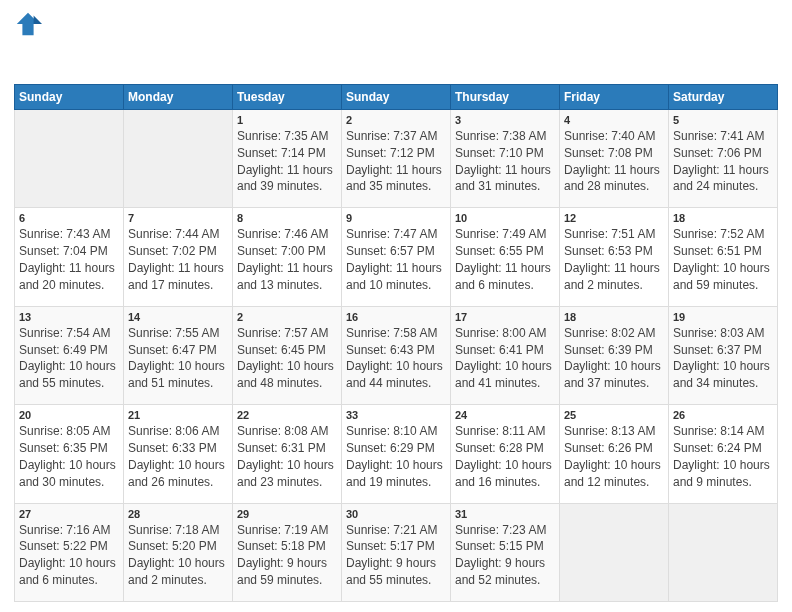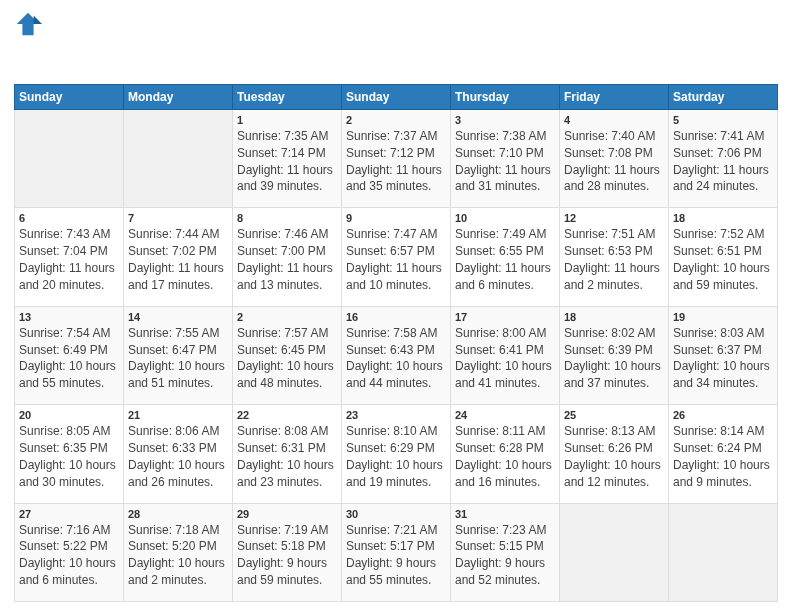--- a/index.html
+++ b/index.html
@@ -226,21 +226,21 @@
           </td>
           <td>
             <span class="day-number">21</span>
             <div class="day-info">Sunrise: 8:06 AM<br>Sunset: 6:33 PM<br>Daylight: 10 hours and 26 minutes.</div>
           </td>
           <td>
             <span class="day-number">22</span>
             <div class="day-info">Sunrise: 8:08 AM<br>Sunset: 6:31 PM<br>Daylight: 10 hours and 23 minutes.</div>
           </td>
           <td>
-            <span class="day-number">23</span>
+            <span class="day-number">33</span>
             <div class="day-info">Sunrise: 8:10 AM<br>Sunset: 6:29 PM<br>Daylight: 10 hours and 19 minutes.</div>
           </td>
           <td>
             <span class="day-number">24</span>
             <div class="day-info">Sunrise: 8:11 AM<br>Sunset: 6:28 PM<br>Daylight: 10 hours and 16 minutes.</div>
           </td>
           <td>
             <span class="day-number">25</span>
             <div class="day-info">Sunrise: 8:13 AM<br>Sunset: 6:26 PM<br>Daylight: 10 hours and 12 minutes.</div>
           </td>

